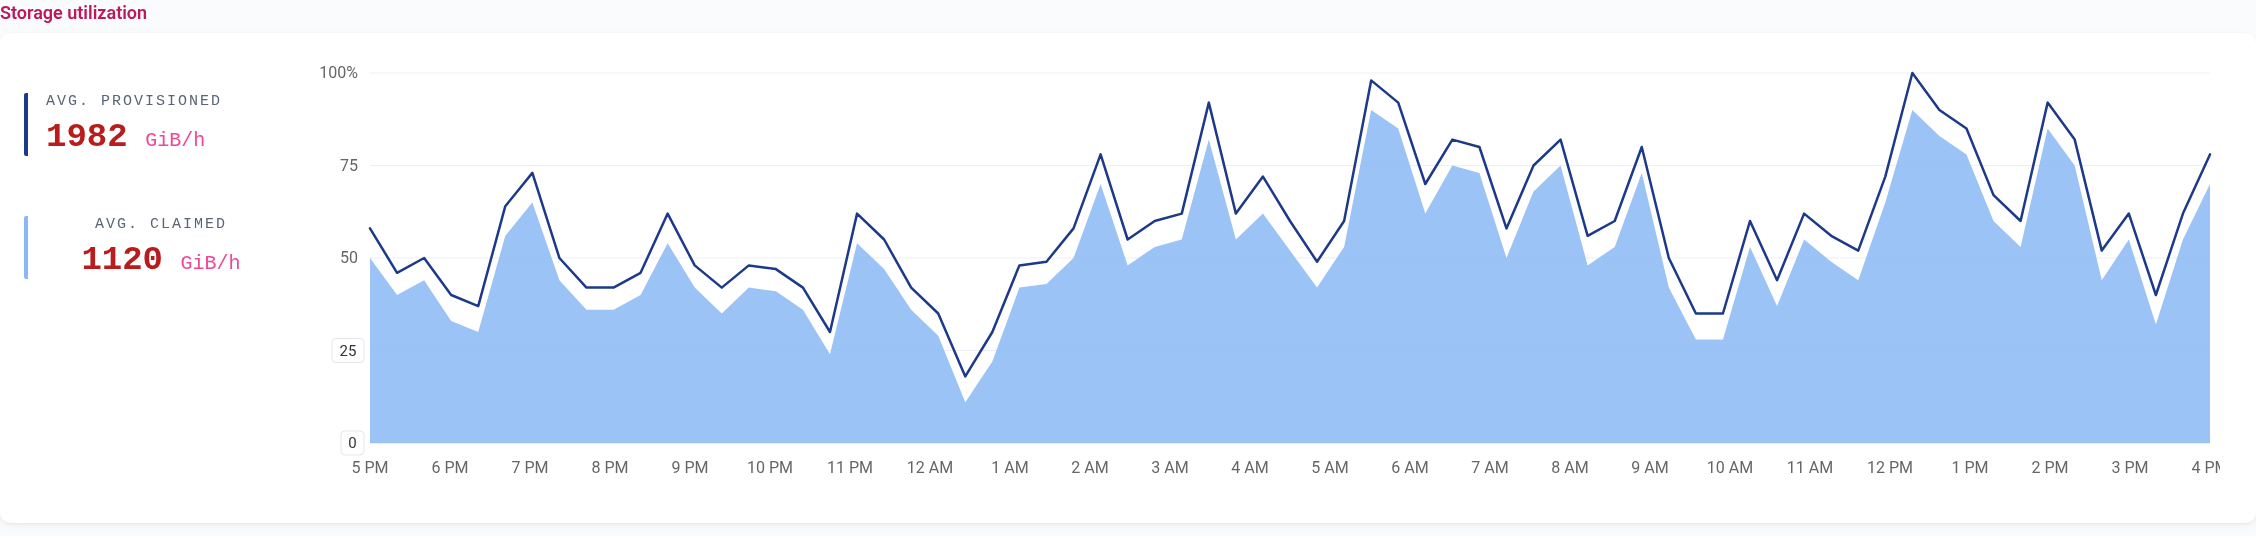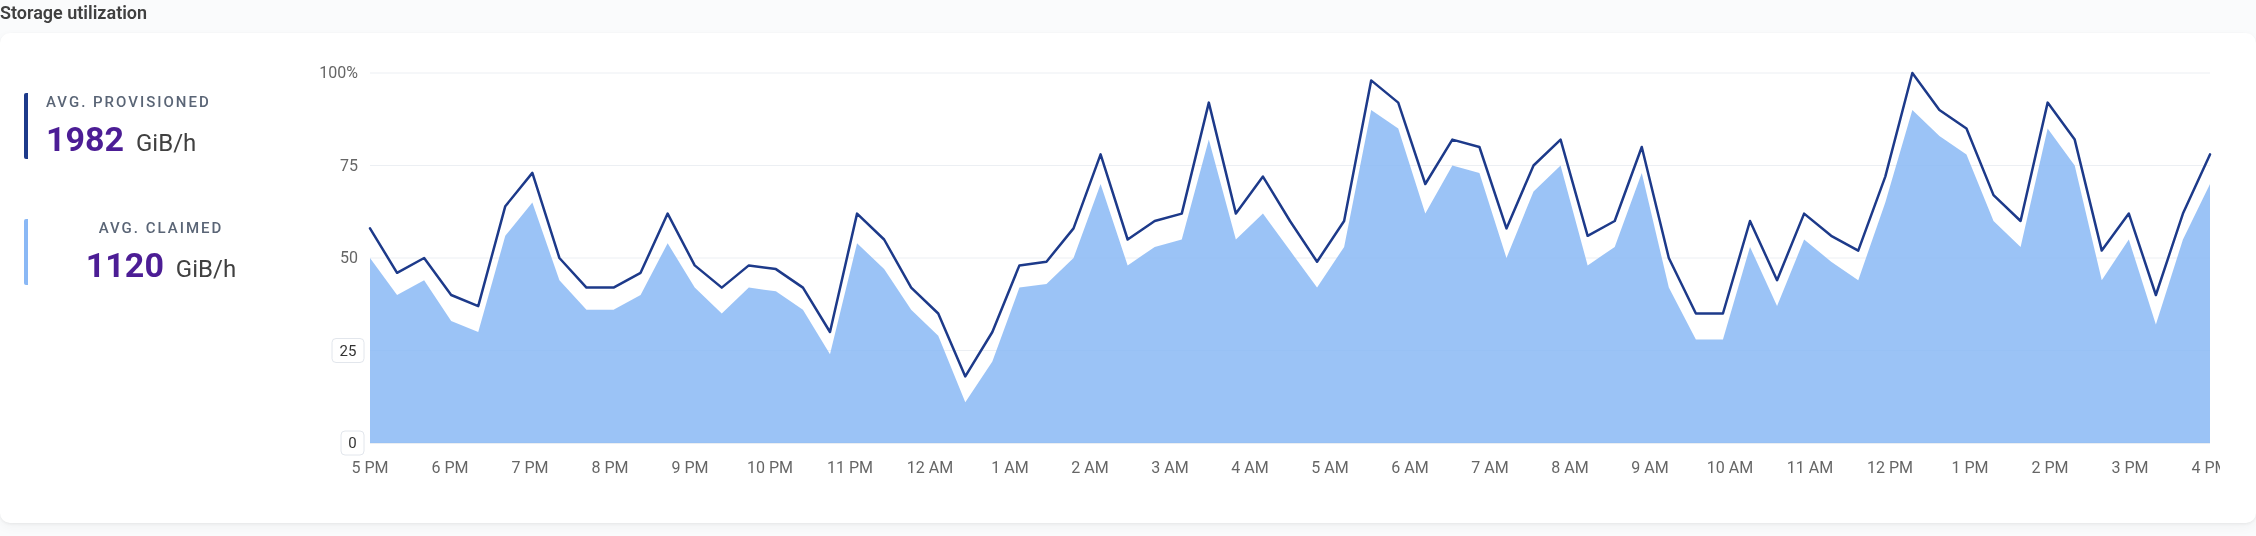--- a/index.html
+++ b/index.html
@@ -6,61 +6,62 @@
   body {
     font-family: -apple-system, BlinkMacSystemFont, "Segoe UI", Roboto, Helvetica, Arial, sans-serif;
     background: #fafbfc;
     width: 2256px;
     height: 536px;
     overflow: hidden;
   }
   .widget-title {
     font-size: 18px;
     font-weight: 600;
-    color: #404040;
+    color: #be185d;
     padding: 2px 0 10px 0;
   }
   .card {
     background: #fff;
     border-radius: 10px;
     box-shadow: 0 1px 3px rgba(0,0,0,0.06), 0 4px 12px rgba(0,0,0,0.04);
     display: flex;
     height: 490px;
     overflow: hidden;
   }
   .side {
     width: 300px;
     flex-shrink: 0;
     padding: 60px 24px 24px 24px;
+    font-family: Liberation Mono, monospace;
   }
   .metric {
     margin-bottom: 60px;
     padding-left: 18px;
     border-left: 4px solid;
     border-radius: 2px;
   }
   .metric.provisioned { border-left-color: #1d3a8a; }
   .metric.claimed     { border-left-color: #8ab8f5; text-align: center; }
   .metric-label {
     font-size: 15px;
     letter-spacing: 2px;
     color: #5a6576;
     font-weight: 500;
     margin-bottom: 8px;
   }
   .metric-value {
     font-size: 34px;
     font-weight: 700;
-    color: #4c1d95;
+    color: #b91c1c;
     display: inline-block;
     margin-right: 8px;
   }
   .metric-unit {
-    font-size: 24px;
-    color: #404040;
+    font-size: 20px;
+    color: #ec4899;
     font-weight: 400;
   }
   .chart-area {
     flex: 1;
     position: relative;
     padding: 20px 20px 20px 0;
   }
   svg.chart { display: block; }
   .y-tick-label {
     font-size: 16px;

